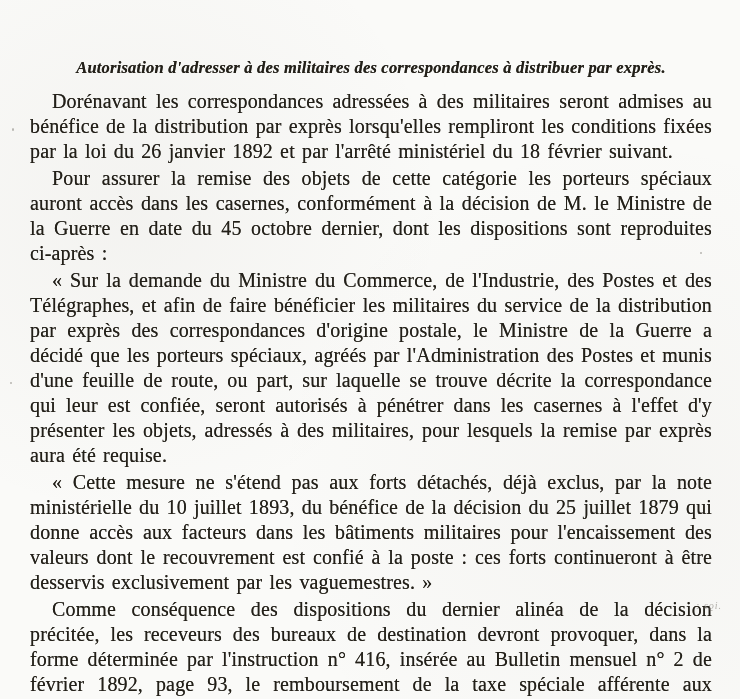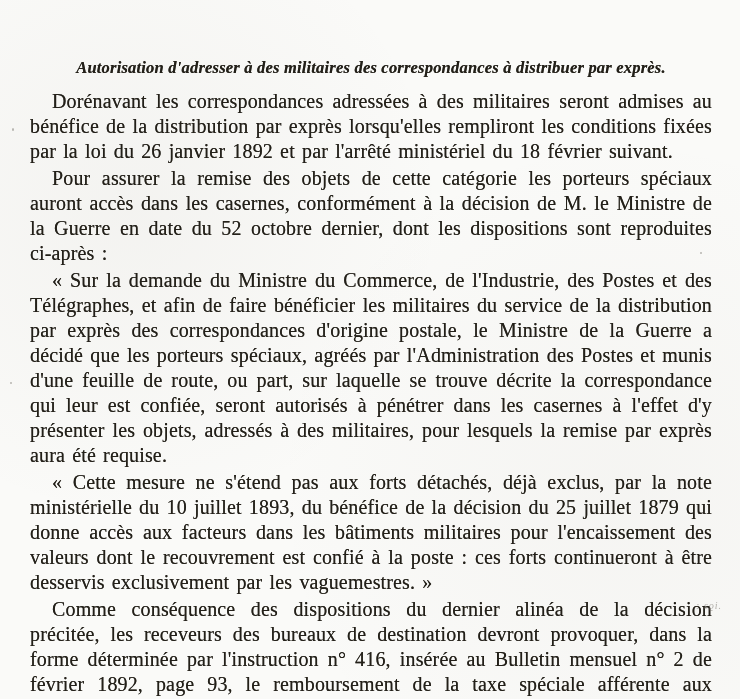--- a/index.html
+++ b/index.html
@@ -65,21 +65,21 @@
 <body>
 
 <div class="page">
 
   <div class="heading">
     <div>Autorisation d'adresser à des militaires des correspondances à distribuer par exprès.</div>
   </div>
 
   <div class="body-text">
     <p>Dorénavant les correspondances adressées à des militaires seront admises au bénéfice de la distribution par exprès lorsqu'elles rempliront les conditions fixées par la loi du 26 janvier 1892 et par l'arrêté ministériel du 18 février suivant.</p>
-    <p>Pour assurer la remise des objets de cette catégorie les porteurs spéciaux auront accès dans les casernes, conformément à la décision de M. le Ministre de la Guerre en date du 52 octobre dernier, dont les dispositions sont reproduites ci-après :</p>
+    <p>Pour assurer la remise des objets de cette catégorie les porteurs spéciaux auront accès dans les casernes, conformément à la décision de M. le Ministre de la Guerre en date du 45 octobre dernier, dont les dispositions sont reproduites ci-après :</p>
     <p>« Sur la demande du Ministre du Commerce, de l'Industrie, des Postes et des Télégraphes, et afin de faire bénéficier les militaires du service de la distribution par exprès des correspondances d'origine postale, le Ministre de la Guerre a décidé que les porteurs spéciaux, agréés par l'Administration des Postes et munis d'une feuille de route, ou part, sur laquelle se trouve décrite la correspondance qui leur est confiée, seront autorisés à pénétrer dans les casernes à l'effet d'y présenter les objets, adressés à des militaires, pour lesquels la remise par exprès aura été requise.</p>
     <p>« Cette mesure ne s'étend pas aux forts détachés, déjà exclus, par la note ministérielle du 10 juillet 1893, du bénéfice de la décision du 25 juillet 1879 qui donne accès aux facteurs dans les bâtiments militaires pour l'encaissement des valeurs dont le recouvrement est confié à la poste : ces forts continueront à être desservis exclusivement par les vaguemestres. »</p>
     <p>Comme conséquence des dispositions du dernier alinéa de la décision précitée, les receveurs des bureaux de destination devront provoquer, dans la forme déterminée par l'instruction n° 416, insérée au Bulletin mensuel n° 2 de février 1892, page 93, le remboursement de la taxe spéciale afférente aux correspondances admises dans le service, pour être distribuées par exprès, dans les forts détachés dont il s'agit.</p>
   </div>
 
   <span class="smudge">: ɛϱi.</span>
 
   <span class="speck speck-1"></span>
   <span class="speck speck-2"></span>
   <span class="speck speck-3"></span>

